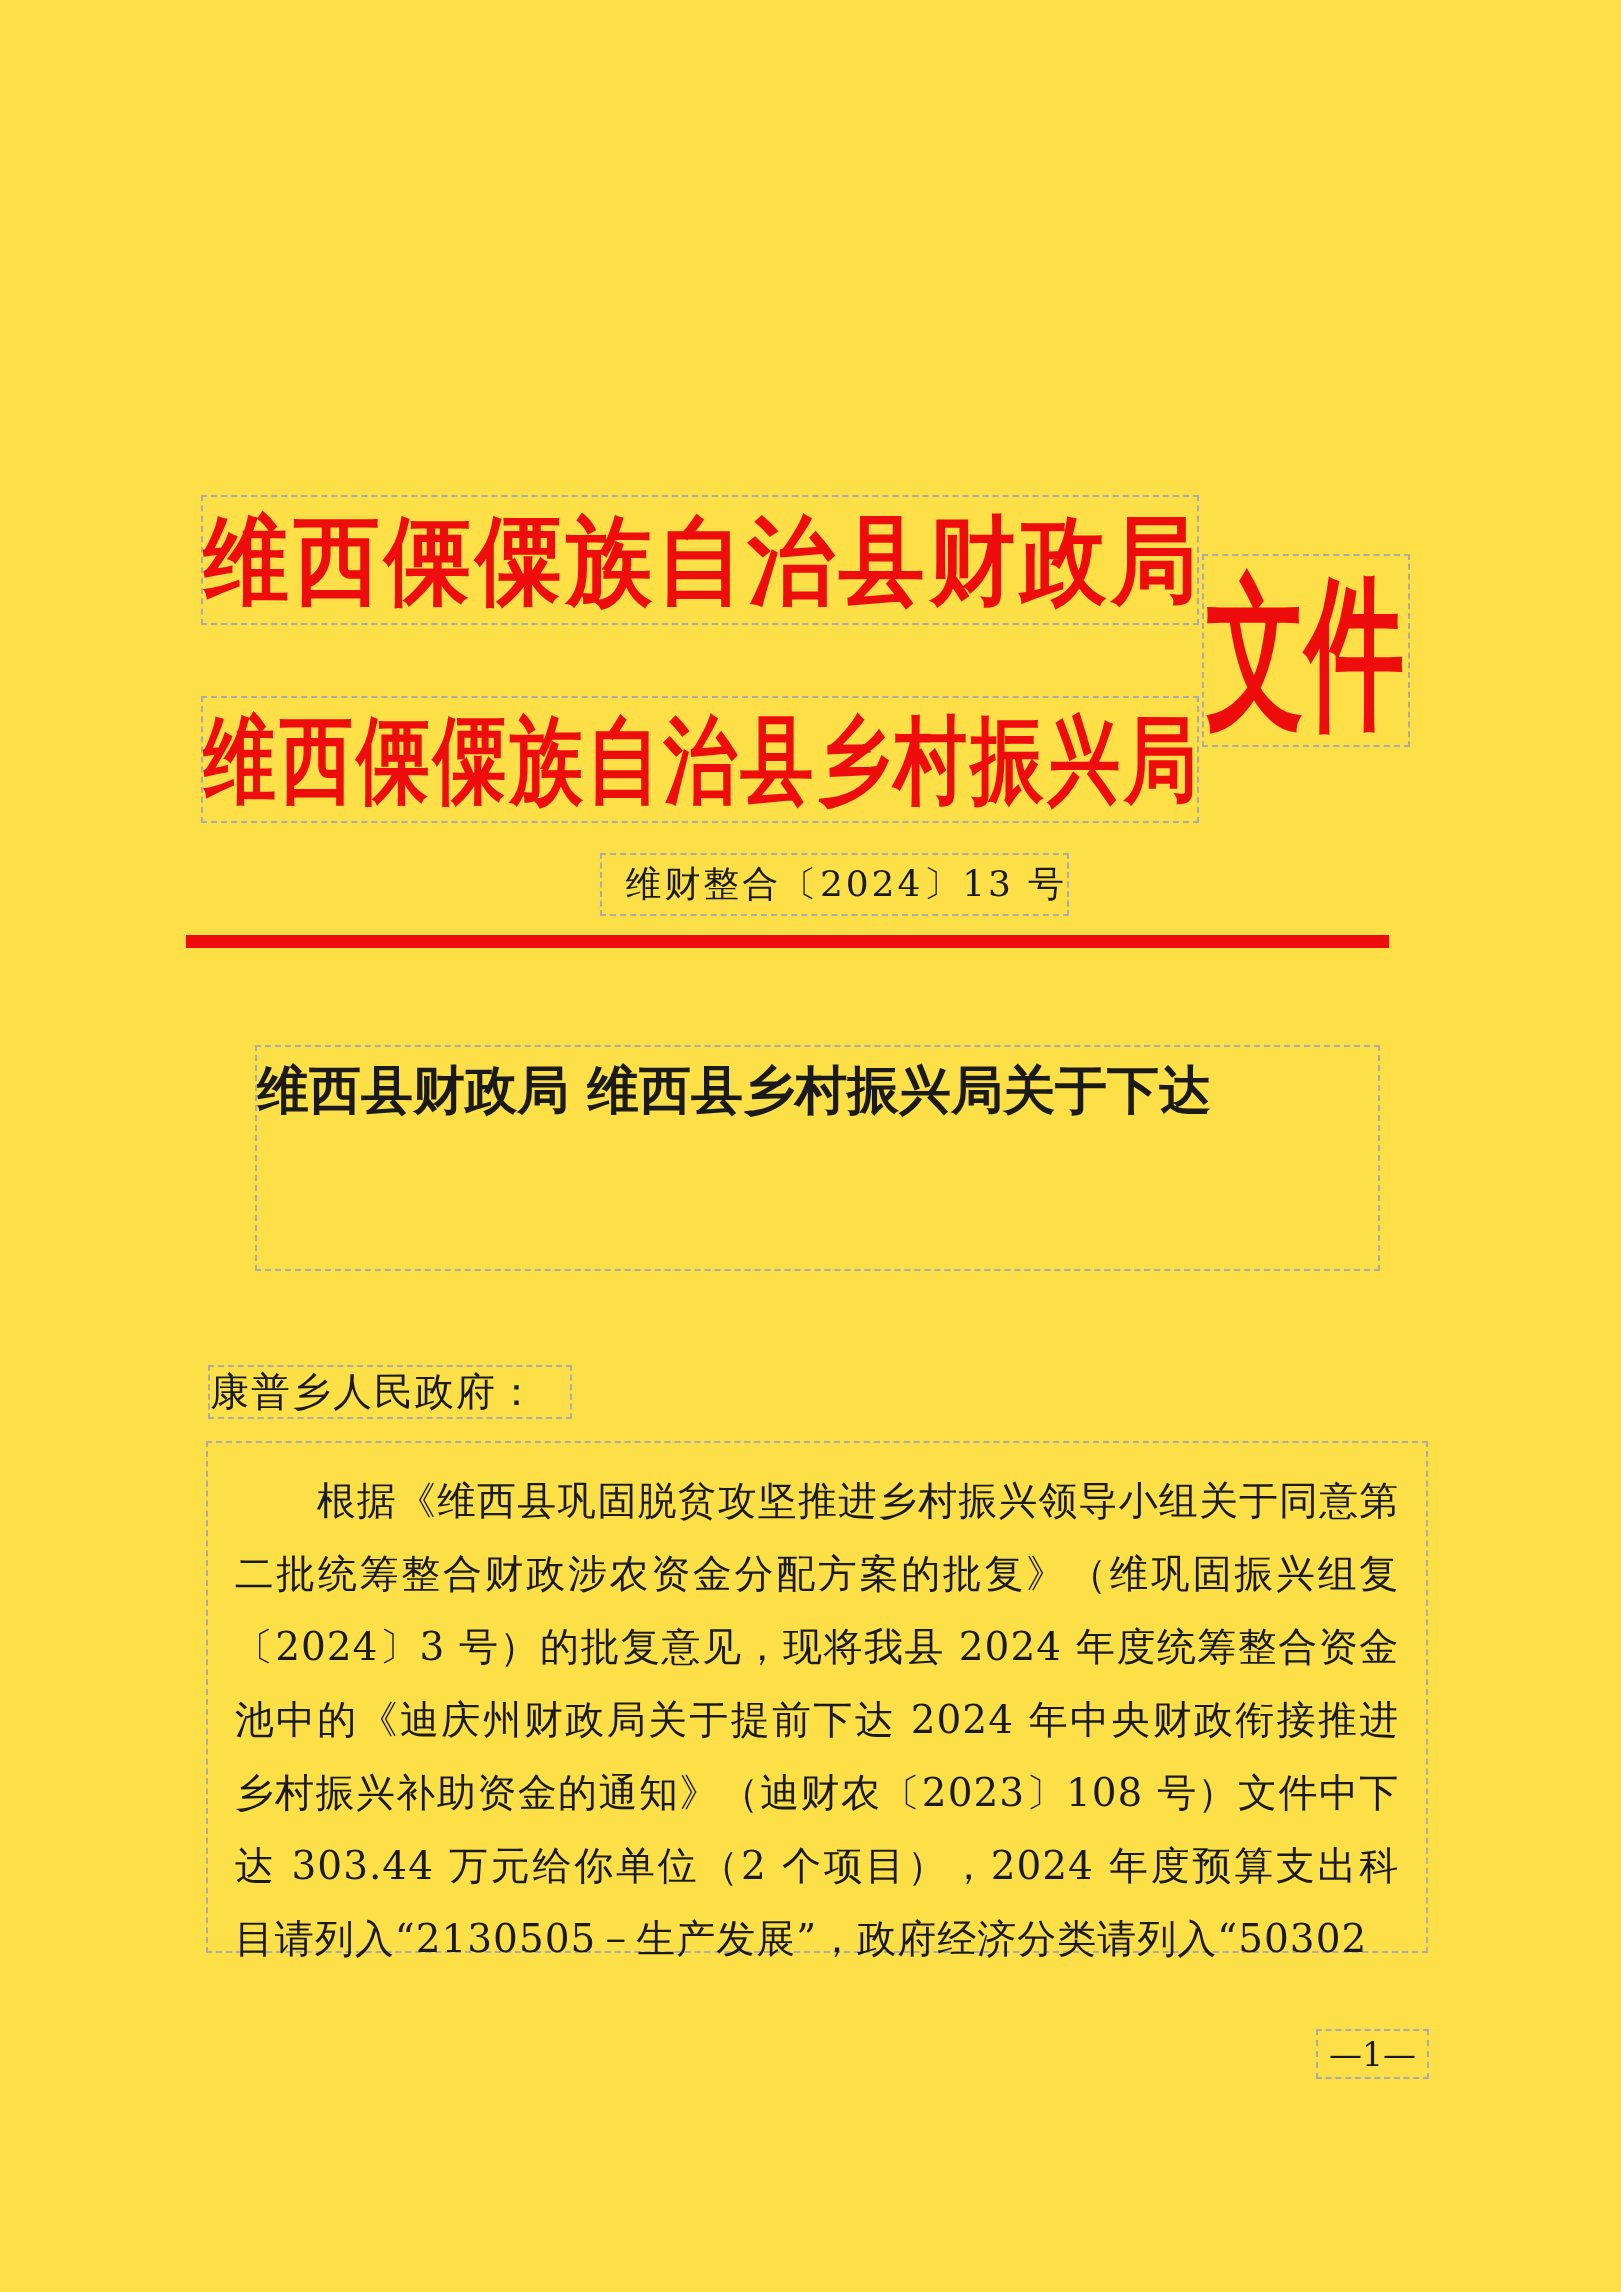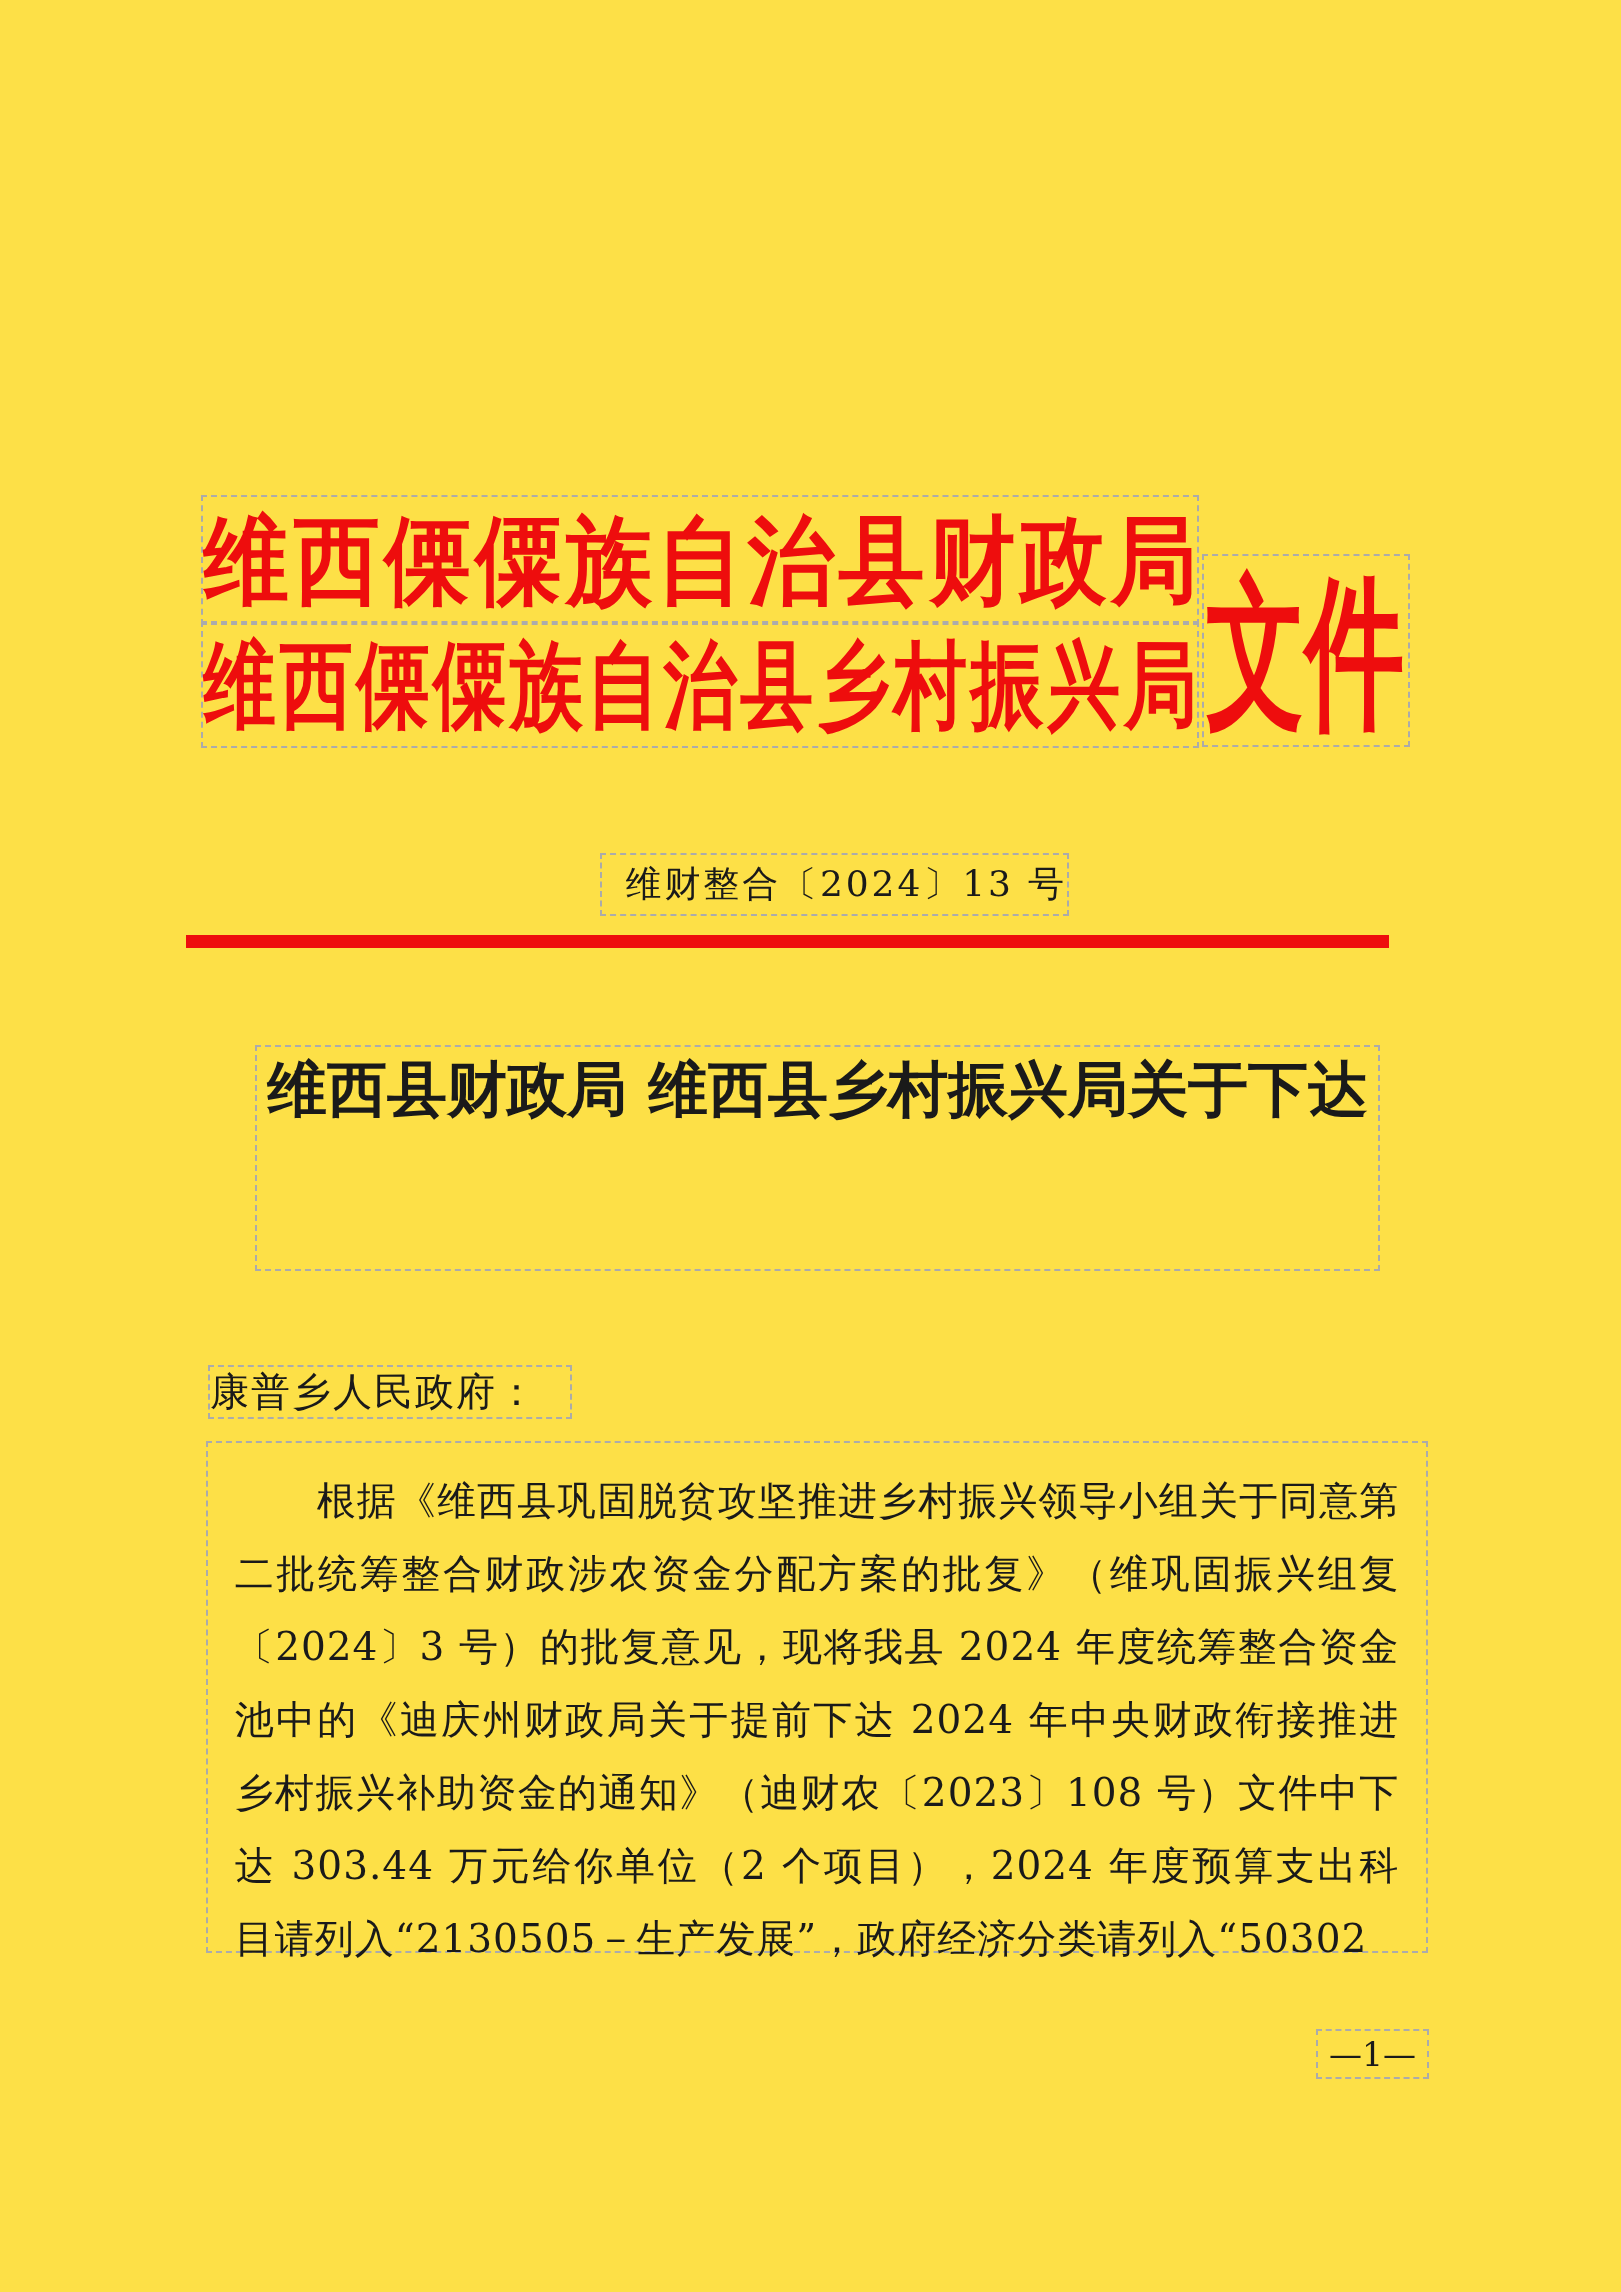--- a/index.html
+++ b/index.html
@@ -10,21 +10,21 @@
     background:#fde047;
     font-family:"DejaVu Serif","Liberation Serif",serif;
     color:#1a1a1a;
     overflow:hidden;
   }
   .dashed{border:2px dashed #ababab;box-sizing:border-box;position:absolute;}
 
   
   .org-box{display:flex;align-items:center;overflow:visible;}
   .org-box-1{left:201px;top:495px;width:998px;height:130px;}
-  .org-box-2{left:201px;top:621px;width:998px;height:127px;}
+  .org-box-2{left:201px;top:696px;width:998px;height:127px;}
   .org-text{
     display:block;width:100%;
     color:#ee0d0d;font-weight:bold;
     text-align:justify;text-align-last:justify;
     white-space:nowrap;line-height:1;
   }
   .org-text-1{font-size:86px;transform:scaleY(1.12);}
   .org-text-2{font-size:73px;transform:scaleY(1.3);}
 
   
@@ -43,22 +43,22 @@
     display:flex;align-items:center;justify-content:flex-end;
   }
   .docnum-text{font-size:36px;letter-spacing:2.9px;white-space:nowrap;}
 
   
   .red-rule{position:absolute;left:186px;top:935px;width:1203px;height:12.7px;background:#ee0d0d;}
 
   
   .title-box{
     left:255px;top:1045px;width:1125px;height:226px;
-    text-align:center;font-weight:bold;
-    font-size:60px;line-height:75px;
+    text-align:left;font-weight:bold;
+    font-size:52px;line-height:75px;
     padding-top:4.9px;
   }
   .title-line{white-space:nowrap;}
 
   
   .salutation-box{
     left:208px;top:1365px;width:364px;height:54px;
     display:flex;align-items:center;
   }
   .salutation-text{font-size:39px;white-space:nowrap;letter-spacing:2px;}

